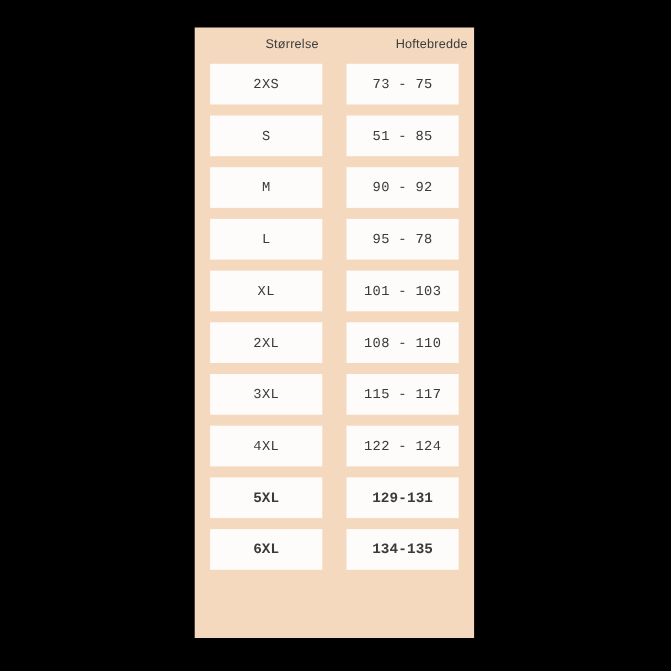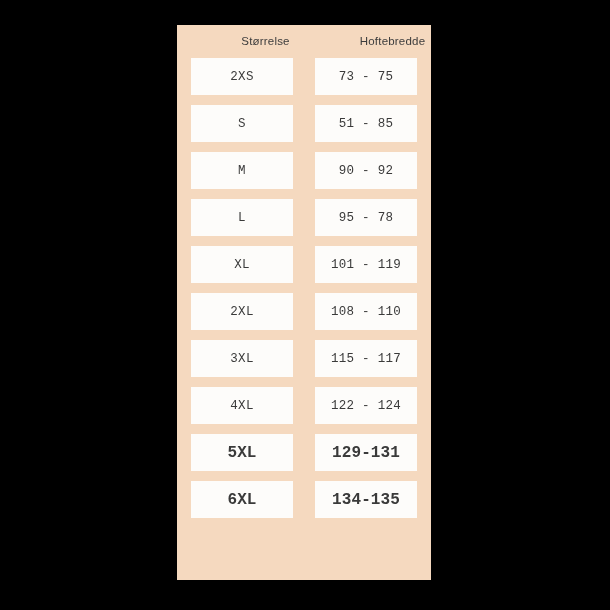--- a/index.html
+++ b/index.html
@@ -78,21 +78,21 @@
     align-items: center;
     justify-content: center;
     font-size: 12.5px;
     color: #3a3a3a;
     letter-spacing: 0.3px;
     box-sizing: border-box;
   }
   
   .row.heavy .cell {
     font-weight: 600;
-    font-size: 16px;
+    font-size: 13px;
     letter-spacing: 0.1px;
   }
 </style>
 </head>
 <body>
 
 <div id="stage">
   <div id="panel">
 
     <div id="header-row">
@@ -112,21 +112,21 @@
         <div class="row">
           <div class="cell">M</div>
           <div class="cell">90 - 92</div>
         </div>
         <div class="row">
           <div class="cell">L</div>
           <div class="cell">95 - 78</div>
         </div>
         <div class="row">
           <div class="cell">XL</div>
-          <div class="cell">101 - 119</div>
+          <div class="cell">101 - 103</div>
         </div>
         <div class="row">
           <div class="cell">2XL</div>
           <div class="cell">108 - 110</div>
         </div>
         <div class="row">
           <div class="cell">3XL</div>
           <div class="cell">115 - 117</div>
         </div>
         <div class="row">

